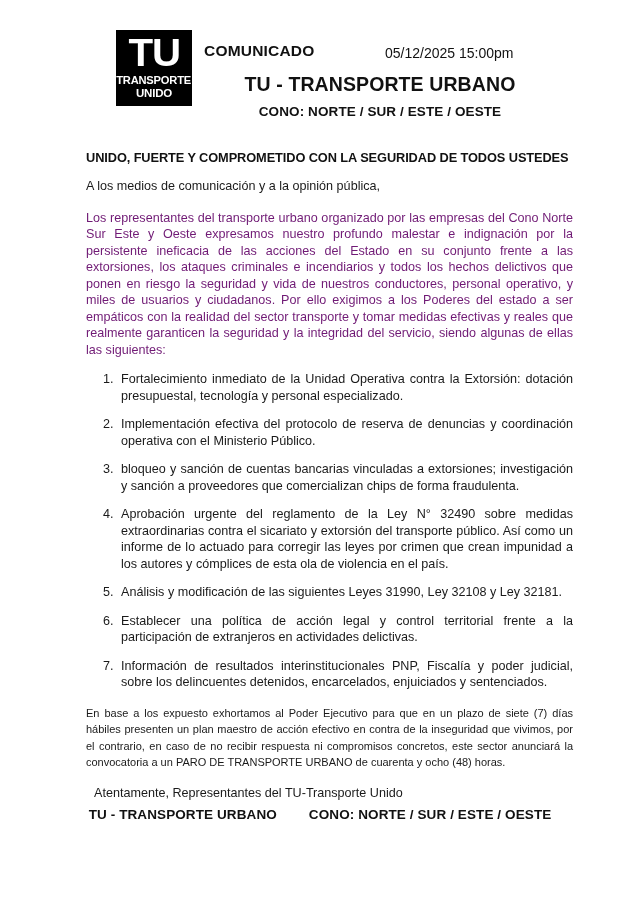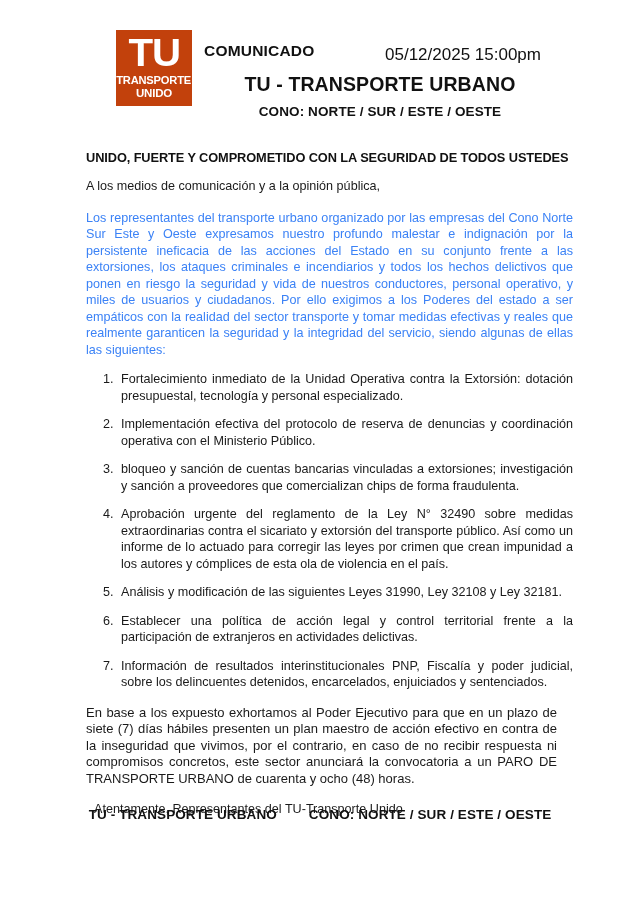--- a/index.html
+++ b/index.html
@@ -32,21 +32,21 @@
     height: 96px;
     box-sizing: border-box;
   }
 
   .logo {
     position: absolute;
     left: 116px;
     top: 30px;
     width: 76px;
     height: 76px;
-    background: #c2410c;
+    background: #000000;
     display: flex;
     flex-direction: column;
     align-items: center;
     justify-content: flex-start;
     box-sizing: border-box;
     padding-top: 3px;
     overflow: hidden;
   }
   .logo-tu {
     color: #ffffff;
@@ -85,21 +85,21 @@
     font-weight: bold;
     letter-spacing: 0.2px;
     color: #111111;
     text-align: right;
   }
 
   .datetime {
     position: absolute;
     left: 385px;
     top: 45px;
-    font-size: 17px;
+    font-size: 14px;
     font-weight: normal;
     color: #111111;
   }
 
   .title-main {
     position: absolute;
     left: 200px;
     top: 73px;
     width: 360px;
     text-align: center;
@@ -135,21 +135,21 @@
     letter-spacing: -0.1px;
     margin: 0 0 13px 0;
     color: #111111;
   }
 
   p.para {
     font-size: 12.6px;
     line-height: 16.5px;
     text-align: justify;
     margin: 0 0 13px 0;
-    color: #3b82f6;
+    color: #701a75;
   }
 
   p.salutation {
     font-size: 12.6px;
     line-height: 16.5px;
     margin: 0 0 15px 0;
     text-align: left;
     color: #1a1a1a;
   }
 
@@ -166,24 +166,24 @@
     padding-left: 4px;
     color: #1a1a1a;
   }
   ol.demands li:last-child { margin-bottom: 0; }
 
   .post-list {
     margin-top: 14px;
   }
 
   p.closing {
-    font-size: 13px;
+    font-size: 11px;
     line-height: 16.5px;
     text-align: justify;
-    margin: 0 16px 14px 0;
+    margin: 0 0 14px 0;
     color: #1a1a1a;
   }
 
   p.signoff {
     font-size: 12.6px;
     line-height: 16.5px;
     margin: 8px;
     text-align: left;
     color: #1a1a1a;
   }

